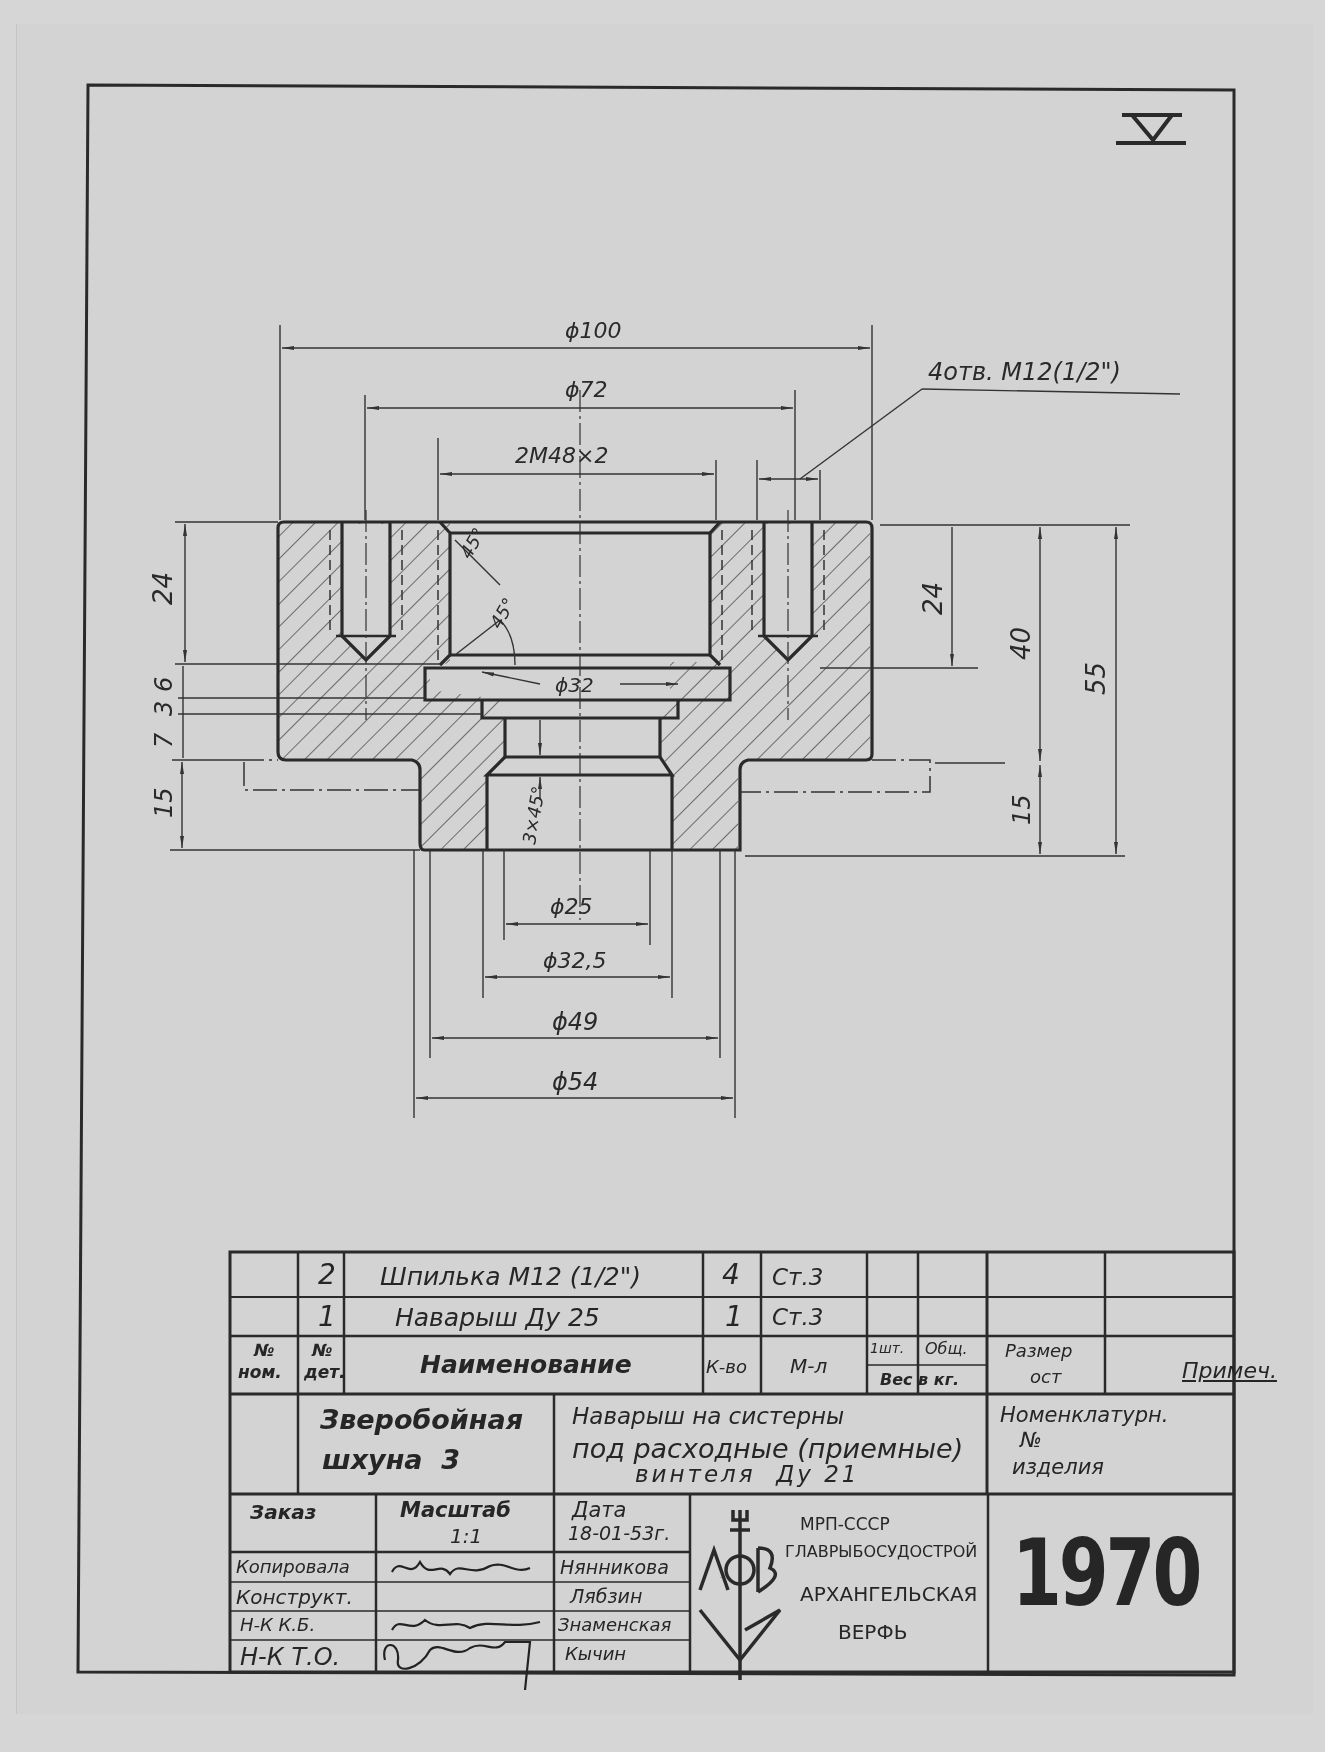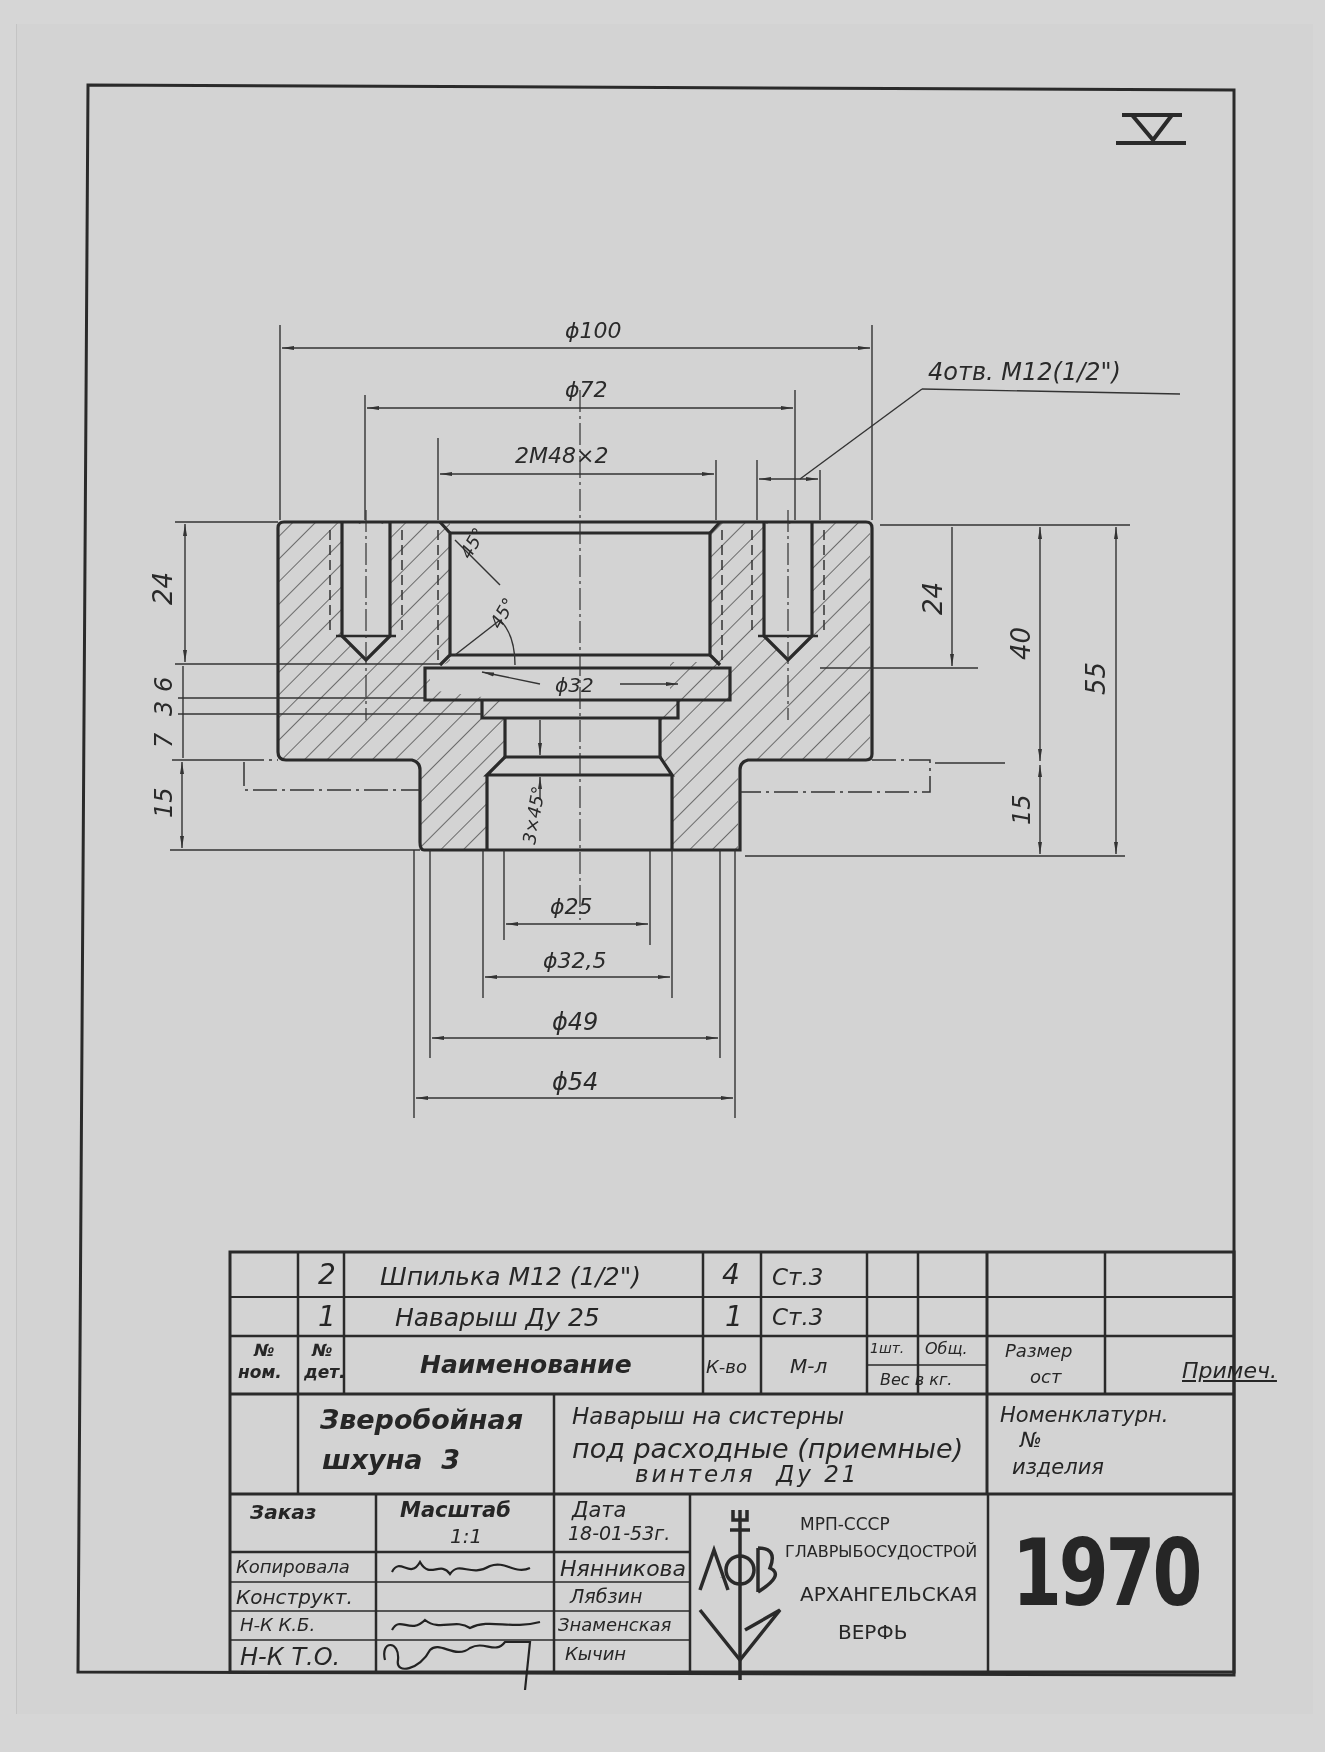--- a/index.html
+++ b/index.html
@@ -238,42 +238,42 @@
 
 <div class="tb" style="left:254px;top:1340px;font-size:17px;font-weight:bold;">№</div>
 <div class="tb" style="left:238px;top:1362px;font-size:17px;font-weight:bold;">ном.</div>
 <div class="tb" style="left:312px;top:1340px;font-size:17px;font-weight:bold;">№</div>
 <div class="tb" style="left:304px;top:1362px;font-size:17px;font-weight:bold;">дет.</div>
 <div class="tb" style="left:420px;top:1350px;font-size:25px;font-weight:bold;">Наименование</div>
 <div class="tb" style="left:706px;top:1356px;font-size:18px;">К-во</div>
 <div class="tb" style="left:790px;top:1354px;font-size:20px;">М-л</div>
 <div class="tb" style="left:870px;top:1340px;font-size:14px;">1шт.</div>
 <div class="tb" style="left:925px;top:1339px;font-size:16px;">Общ.</div>
-<div class="tb" style="left:880px;top:1370px;font-size:16px;">Вес в кг.</div>
+<div class="tb" style="left:880px;top:1370px;font-size:16px;font-weight:bold;">Вес в кг.</div>
 <div class="tb" style="left:1005px;top:1340px;font-size:18px;">Размер</div>
 <div class="tb" style="left:1030px;top:1366px;font-size:18px;">ост</div>
 <div class="tb" style="left:1182px;top:1358px;font-size:22px;text-decoration:underline;">Примеч.</div>
 
 <div class="tb" style="left:320px;top:1404px;font-size:27px;font-weight:bold;">Зверобойная</div>
 <div class="tb" style="left:322px;top:1444px;font-size:27px;font-weight:bold;white-space:pre;">шхуна  3</div>
 <div class="tb" style="left:572px;top:1403px;font-size:23px;">Наварыш на систерны</div>
 <div class="tb" style="left:572px;top:1433px;font-size:27px;">под расходные (приемные)</div>
 <div class="tb" style="left:635px;top:1461px;font-size:23px;letter-spacing:3px;white-space:pre;">винтеля  Ду 21</div>
 <div class="tb" style="left:1000px;top:1403px;font-size:21px;">Номенклатурн.</div>
 <div class="tb" style="left:1020px;top:1428px;font-size:21px;">№</div>
 <div class="tb" style="left:1012px;top:1455px;font-size:21px;">изделия</div>
 
 <div class="tb" style="left:250px;top:1500px;font-size:20px;font-weight:bold;">Заказ</div>
 <div class="tb" style="left:400px;top:1498px;font-size:21px;font-weight:bold;">Масштаб</div>
 <div class="tb" style="left:450px;top:1524px;font-size:20px;">1:1</div>
 <div class="tb" style="left:572px;top:1498px;font-size:21px;">Дата</div>
 <div class="tb" style="left:568px;top:1522px;font-size:19px;">18-01-53г.</div>
 
 <div class="tb" style="left:236px;top:1556px;font-size:18px;">Копировала</div>
-<div class="tb" style="left:560px;top:1556px;font-size:22px;text-align:right;">Нянникова</div>
+<div class="tb" style="left:560px;top:1556px;font-size:19px;text-align:right;">Нянникова</div>
 <div class="tb" style="left:236px;top:1585px;font-size:20px;text-align:right;">Конструкт.</div>
 <div class="tb" style="left:570px;top:1585px;font-size:19px;">Лябзин</div>
 <div class="tb" style="left:240px;top:1614px;font-size:18px;">Н-К К.Б.</div>
 <div class="tb" style="left:558px;top:1614px;font-size:18px;">Знаменская</div>
 <div class="tb" style="left:240px;top:1643px;font-size:24px;">Н-К Т.О.</div>
 <div class="tb" style="left:565px;top:1643px;font-size:18px;">Кычин</div>
 
 <div class="tb" style="left:800px;top:1514px;font-size:17px;font-style:normal;">МРП-СССР</div>
 <div class="tb" style="left:785px;top:1542px;font-size:16px;font-style:normal;">ГЛАВРЫБОСУДОСТРОЙ</div>
 <div class="tb" style="left:800px;top:1582px;font-size:20px;font-style:normal;">АРХАНГЕЛЬСКАЯ</div>

